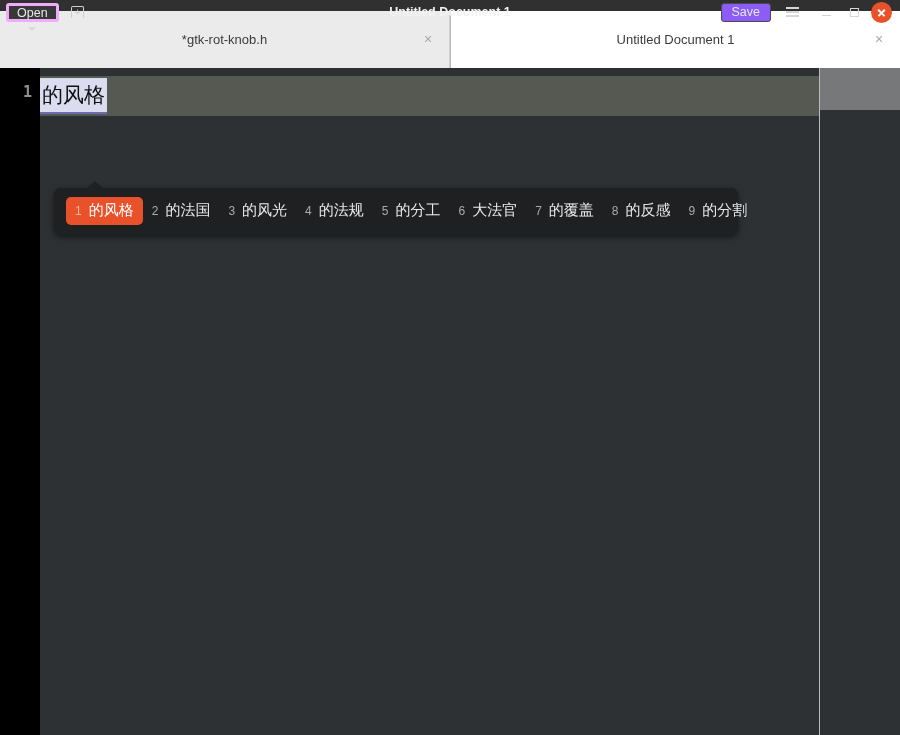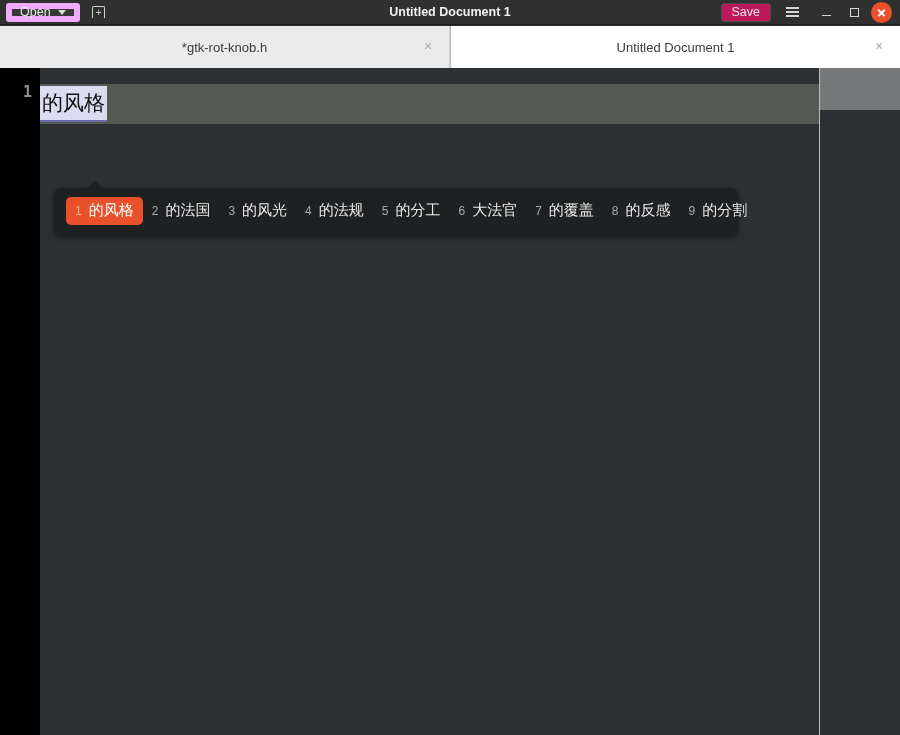--- a/index.html
+++ b/index.html
@@ -39,26 +39,27 @@
   .hb-left { display: flex; align-items: center; gap: 8px; z-index: 2; }
   .hb-right { display: flex; align-items: center; gap: 2px; margin-left: auto; z-index: 2; }
 
   .open-btn {
     display: flex;
     align-items: center;
     gap: 7px;
     height: 19px;
     padding: 0 8px;
     background: #383838;
-    border: 6px solid #f0abfc;
+    border: 3px solid #f0abfc;
     border-radius: 3px;
     color: #e8e8e8;
     font-size: 12.5px;
     box-sizing: border-box;
     cursor: pointer;
+    flex-direction: column;
   }
   .caret-dn {
     width: 0; height: 0;
     border-left: 4px solid transparent;
     border-right: 4px solid transparent;
     border-top: 5px solid #dcdcdc;
   }
   .newtab-btn {
     width: 22px; height: 19px;
     display: flex; align-items: center; justify-content: center;
@@ -87,21 +88,21 @@
     color: #f2f2f2;
     font-size: 12.5px;
     font-weight: bold;
     pointer-events: none;
     z-index: 1;
   }
 
   .save-btn {
     height: 19px;
     padding: 0 10px;
-    background: #be185d;
+    background: #8b5cf6;
     border: 1px solid #4a4a4a;
     border-radius: 3px;
     color: #e8e8e8;
     font-size: 12.5px;
     display: flex; align-items: center;
     box-sizing: border-box;
     cursor: pointer;
     margin-right: 6px;
   }
   .hamburger {
@@ -145,21 +146,21 @@
   .tabbar {
     height: 43px;
     min-height: 43px;
     background: #2a2a2a;
     display: flex;
     align-items: flex-end;
     box-sizing: border-box;
   }
   .tab {
     position: relative;
-    height: 42px;
+    height: 57px;
     display: flex;
     align-items: center;
     justify-content: center;
     box-sizing: border-box;
     cursor: pointer;
     font-size: 13px;
     color: #3b3b3b;
   }
   .tab-inactive {
     flex: 1 1 0;
@@ -205,21 +206,21 @@
     padding-right: 8px;
     color: #8e9194;
     font-size: 15px;
     font-family: "DejaVu Sans Mono", "Liberation Mono", monospace;
     font-weight: bold;
     box-sizing: border-box;
   }
   .text-area {
     position: relative;
     flex: 1 1 auto;
-    padding-top: 16px;
+    padding-top: 8px;
     box-sizing: border-box;
   }
   .current-line {
     position: relative;
     height: 40px;
     background: #565951;
     display: flex;
     align-items: center;
   }
   .preedit {

